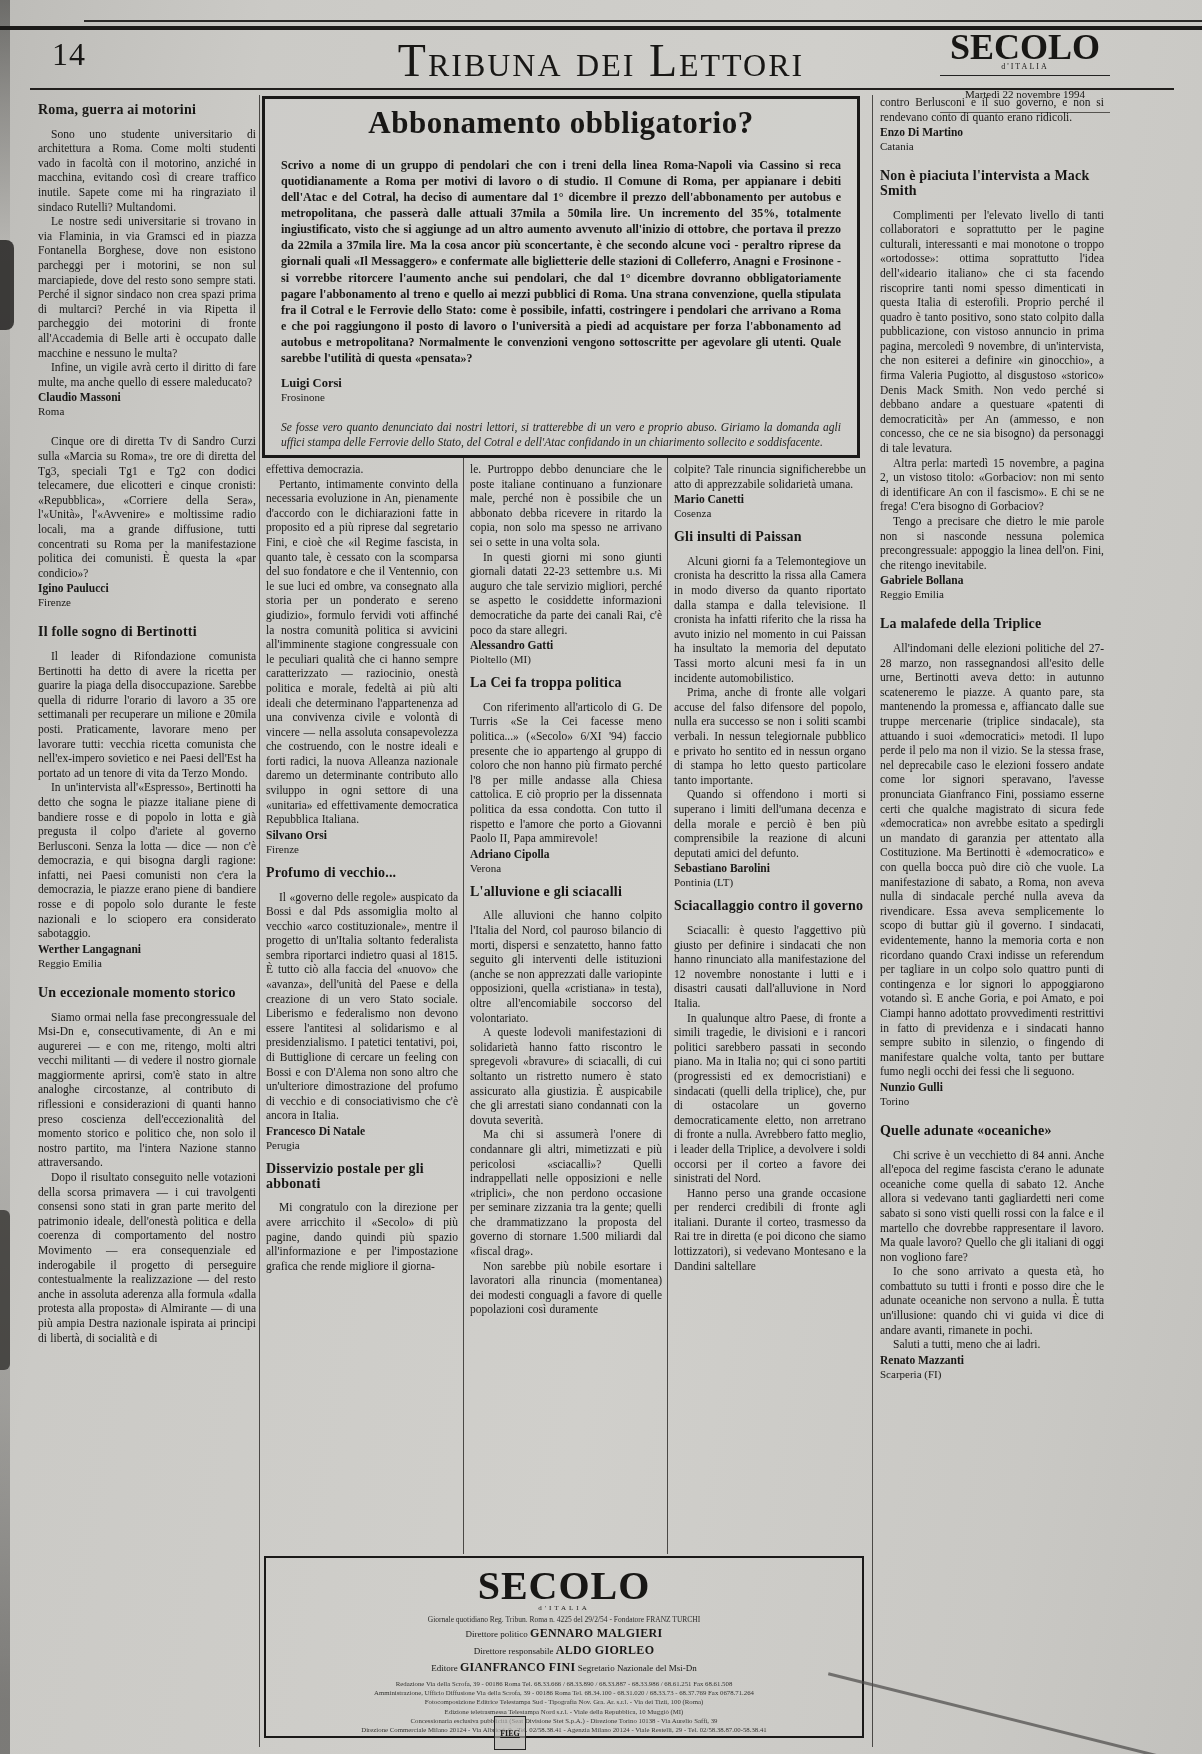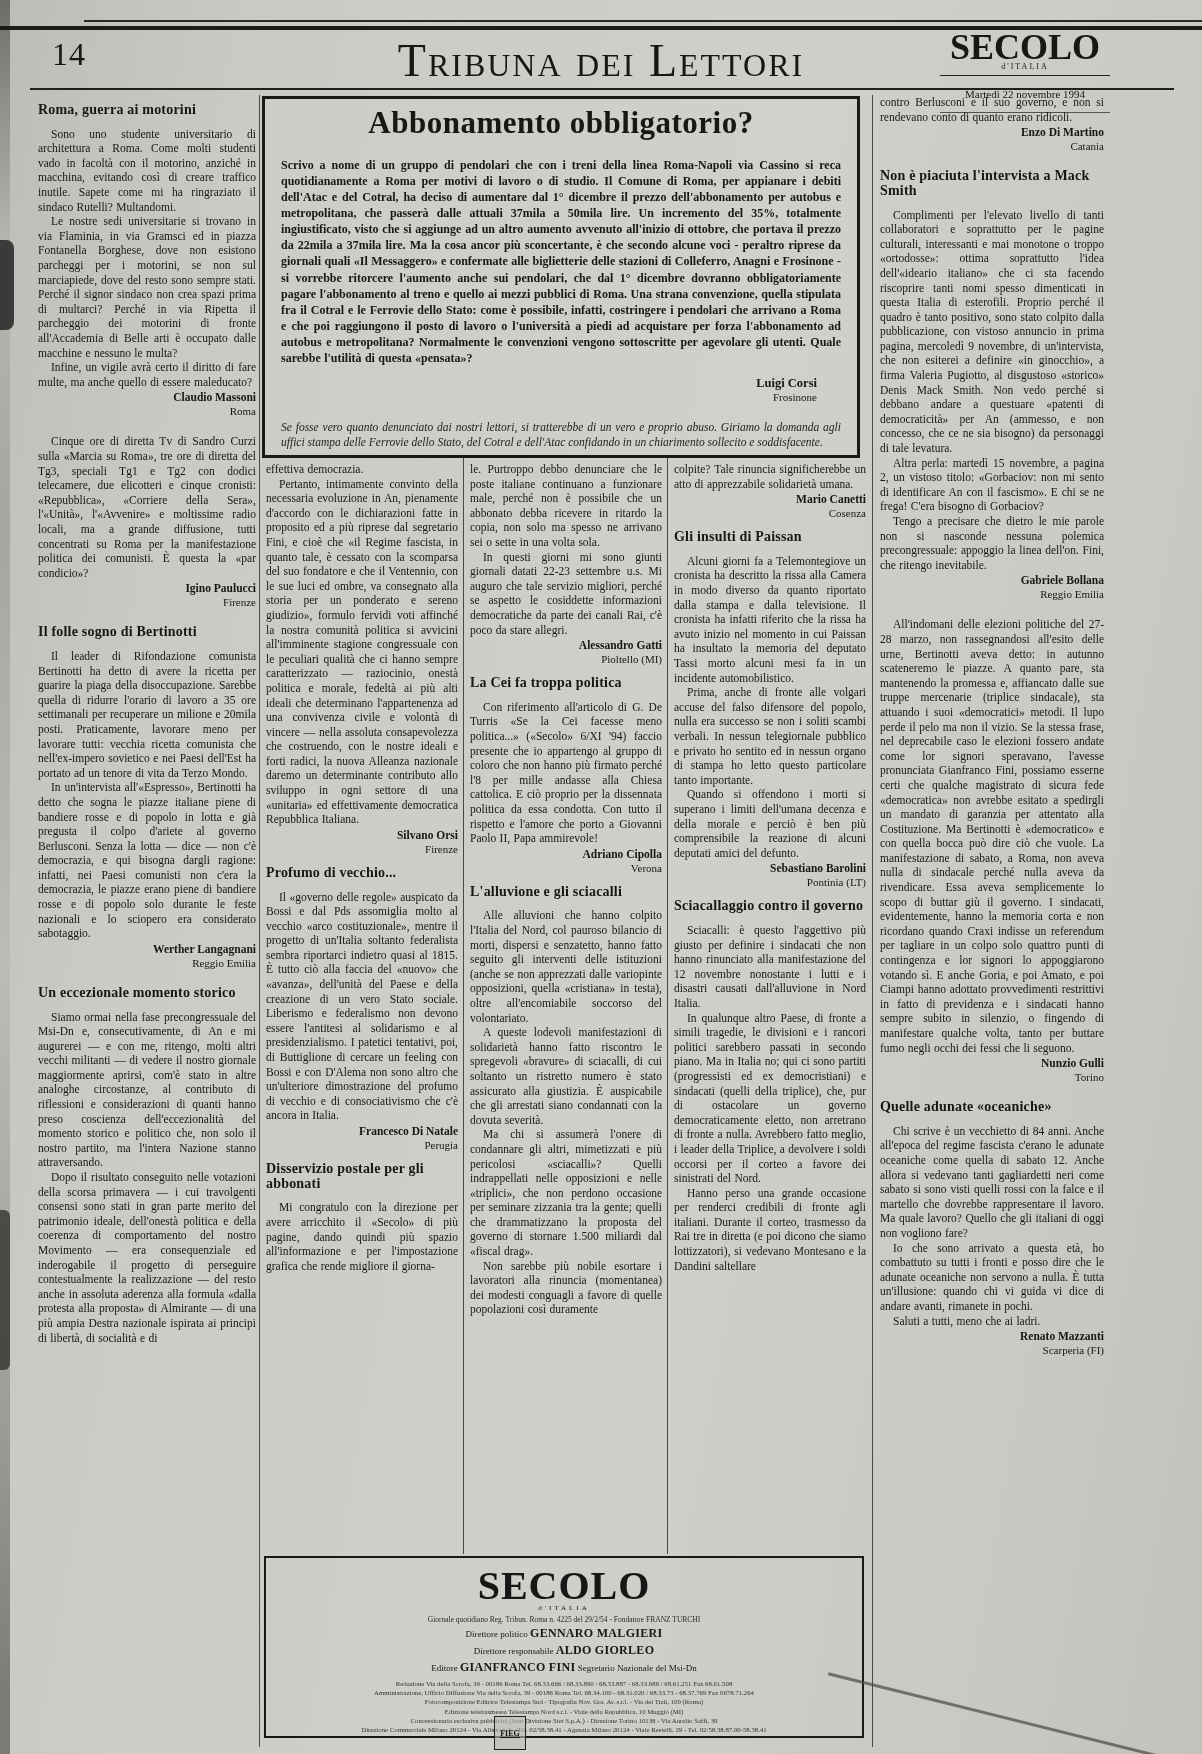--- a/index.html
+++ b/index.html
@@ -35,21 +35,21 @@
   .col1{left:38px;top:95px;width:218px;height:1652px;}
   .col2{left:266px;top:462px;width:192px;height:1090px;}
   .col3{left:470px;top:462px;width:192px;height:1090px;}
   .col4{left:674px;top:462px;width:192px;height:1090px;}
   .col5{left:880px;top:95px;width:224px;height:1652px;}
   .letter{margin:0 0 10px;}
   .col1 .letter,.col5 .letter{margin-bottom:16px;}
   .letter h3{font-size:14px;line-height:1.05;font-weight:700;margin:8px 0 9px;text-align:left;letter-spacing:.2px;}
   .letter p{font-size:11.5px;line-height:1.27;margin:0;text-indent:13px;word-spacing:.5px;}
   .letter.cont > p:first-of-type{text-indent:0;}
-  .sig{text-align:right;margin:2px 0 2px;line-height:1.2;}
+  .sig{margin:2px 0 2px;line-height:1.2;}
   .sig .name{display:block;font-weight:700;font-size:11.5px;}
   .sig .city{display:block;font-size:11px;}
 
   
   .featured{position:absolute;left:262px;top:96px;width:560px;height:326px;border:3px solid #1a1918;
         padding:6px 16px 24px;background:rgba(210,209,205,.35);overflow:hidden;}
   .featured h2{font-size:31px;font-weight:600;text-align:center;margin:0 0 16px;letter-spacing:.5px;}
   .featured .f-body{font-size:12px;font-weight:700;line-height:1.34;text-align:justify;margin:0;word-spacing:.4px;}
   .featured .f-sig{margin:10px 24px 0 0;}
   .featured .f-sig .name{font-size:12.5px;}
@@ -225,20 +225,21 @@
         <h3>Non è piaciuta l'intervista a Mack Smith</h3>
         <p>Complimenti per l'elevato livello di tanti collaboratori e soprattutto per le pagine culturali, interessanti e mai monotone o troppo «ortodosse»: ottima soprattutto l'idea dell'«ideario italiano» che ci sta facendo riscoprire tanti nomi spesso dimenticati in questa Italia di esterofili. Proprio perché il quadro è tanto positivo, sono stato colpito dalla pubblicazione, con vistoso annuncio in prima pagina, mercoledì 9 novembre, di un'intervista, che non esiterei a definire «in ginocchio», a firma Valeria Pugiotto, al disgustoso «storico» Denis Mack Smith. Non vedo perché si debbano andare a questuare «patenti di democraticità» per An (ammesso, e non concesso, che ce ne sia bisogno) da personaggi di tale levatura.</p>
         <p>Altra perla: martedì 15 novembre, a pagina 2, un vistoso titolo: «Gorbaciov: non mi sento di identificare An con il fascismo». E chi se ne frega! C'era bisogno di Gorbaciov?</p>
         <p>Tengo a precisare che dietro le mie parole non si nasconde nessuna polemica precongressuale: appoggio la linea dell'on. Fini, che ritengo inevitabile.</p>
         <div class="sig">
           <span class="name">Gabriele Bollana</span>
           <span class="city">Reggio Emilia</span>
         </div>
       </article>
       <article class="letter">
+        <h3>La malafede della Triplice</h3>
         <p>All'indomani delle elezioni politiche del 27-28 marzo, non rassegnandosi all'esito delle urne, Bertinotti aveva detto: in autunno scateneremo le piazze. A quanto pare, sta mantenendo la promessa e, affiancato dalle sue truppe mercenarie (triplice sindacale), sta attuando i suoi «democratici» metodi. Il lupo perde il pelo ma non il vizio. Se la stessa frase, nel deprecabile caso le elezioni fossero andate come lor signori speravano, l'avesse pronunciata Gianfranco Fini, possiamo esserne certi che qualche magistrato di sicura fede «democratica» non avrebbe esitato a spedirgli un mandato di garanzia per attentato alla Costituzione. Ma Bertinotti è «democratico» e con quella bocca può dire ciò che vuole. La manifestazione di sabato, a Roma, non aveva nulla di sindacale perché nulla aveva da rivendicare. Essa aveva semplicemente lo scopo di buttar giù il governo. I sindacati, evidentemente, hanno la memoria corta e non ricordano quando Craxi indisse un referendum per tagliare in un colpo solo quattro punti di contingenza e lor signori lo appoggiarono votando sì. E anche Goria, e poi Amato, e poi Ciampi hanno adottato provvedimenti restrittivi in fatto di previdenza e i sindacati hanno sempre subito in silenzio, o fingendo di manifestare qualche volta, tanto per buttare fumo negli occhi dei fessi che li seguono.</p>
         <div class="sig">
           <span class="name">Nunzio Gulli</span>
           <span class="city">Torino</span>
         </div>
       </article>
       <article class="letter">
         <h3>Quelle adunate «oceaniche»</h3>
         <p>Chi scrive è un vecchietto di 84 anni. Anche all'epoca del regime fascista c'erano le adunate oceaniche come quella di sabato 12. Anche allora si vedevano tanti gagliardetti neri come sabato si sono visti quelli rossi con la falce e il martello che dovrebbe rappresentare il lavoro. Ma quale lavoro? Quello che gli italiani di oggi non vogliono fare?</p>
         <p>Io che sono arrivato a questa età, ho combattuto su tutti i fronti e posso dire che le adunate oceaniche non servono a nulla. È tutta un'illusione: quando chi vi guida vi dice di andare avanti, rimanete in pochi.</p>

